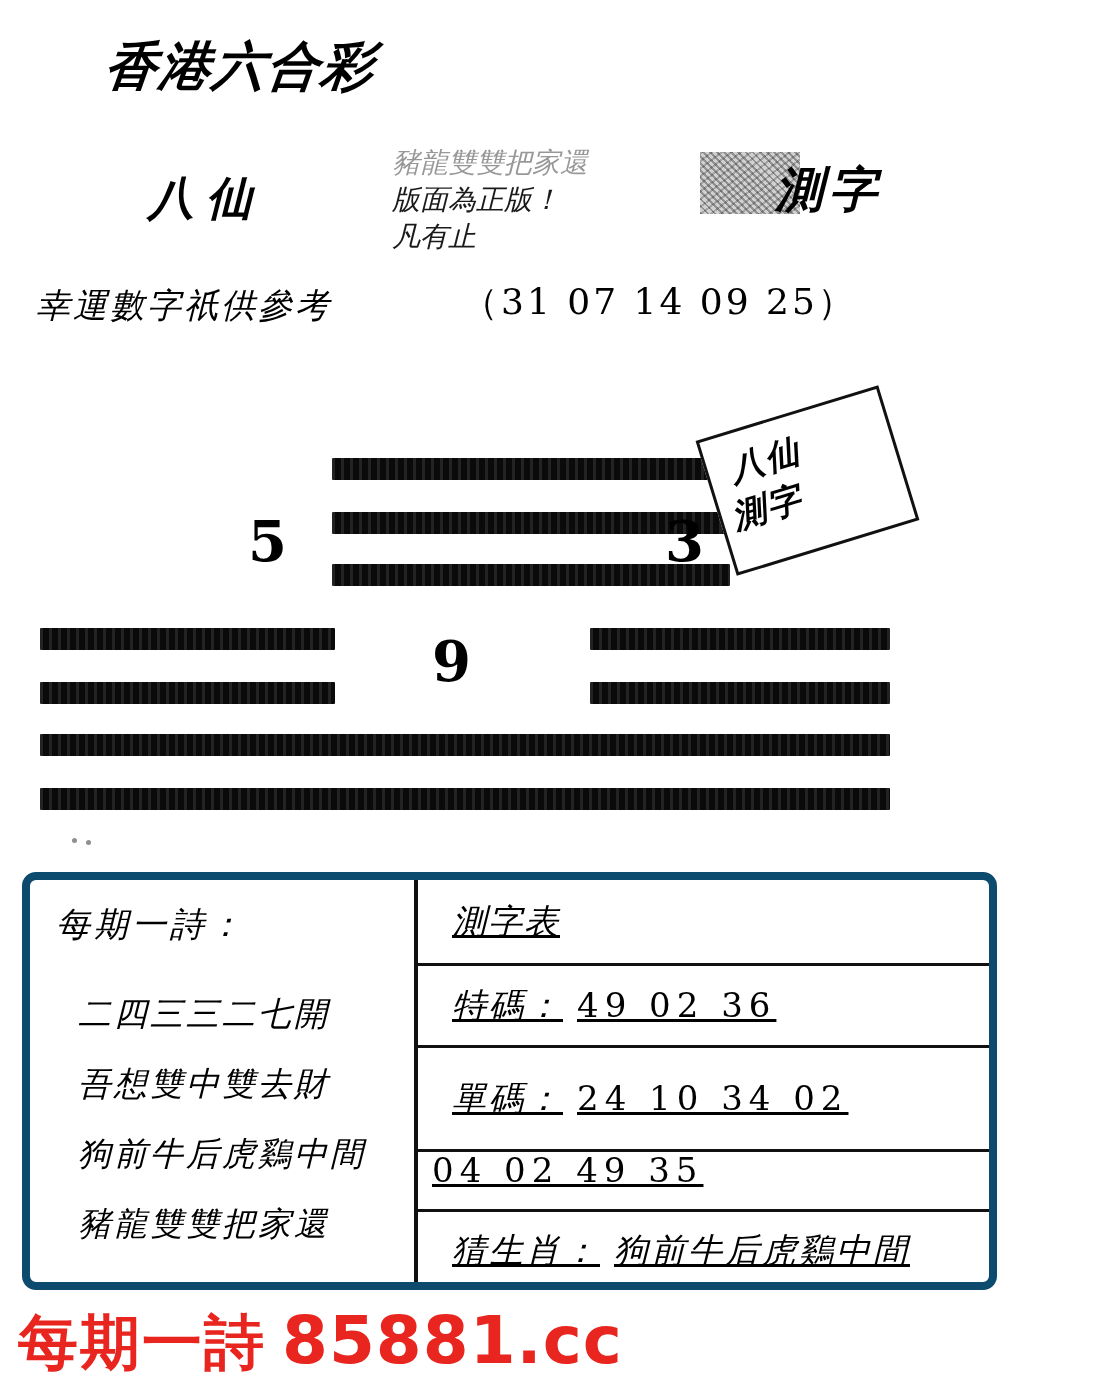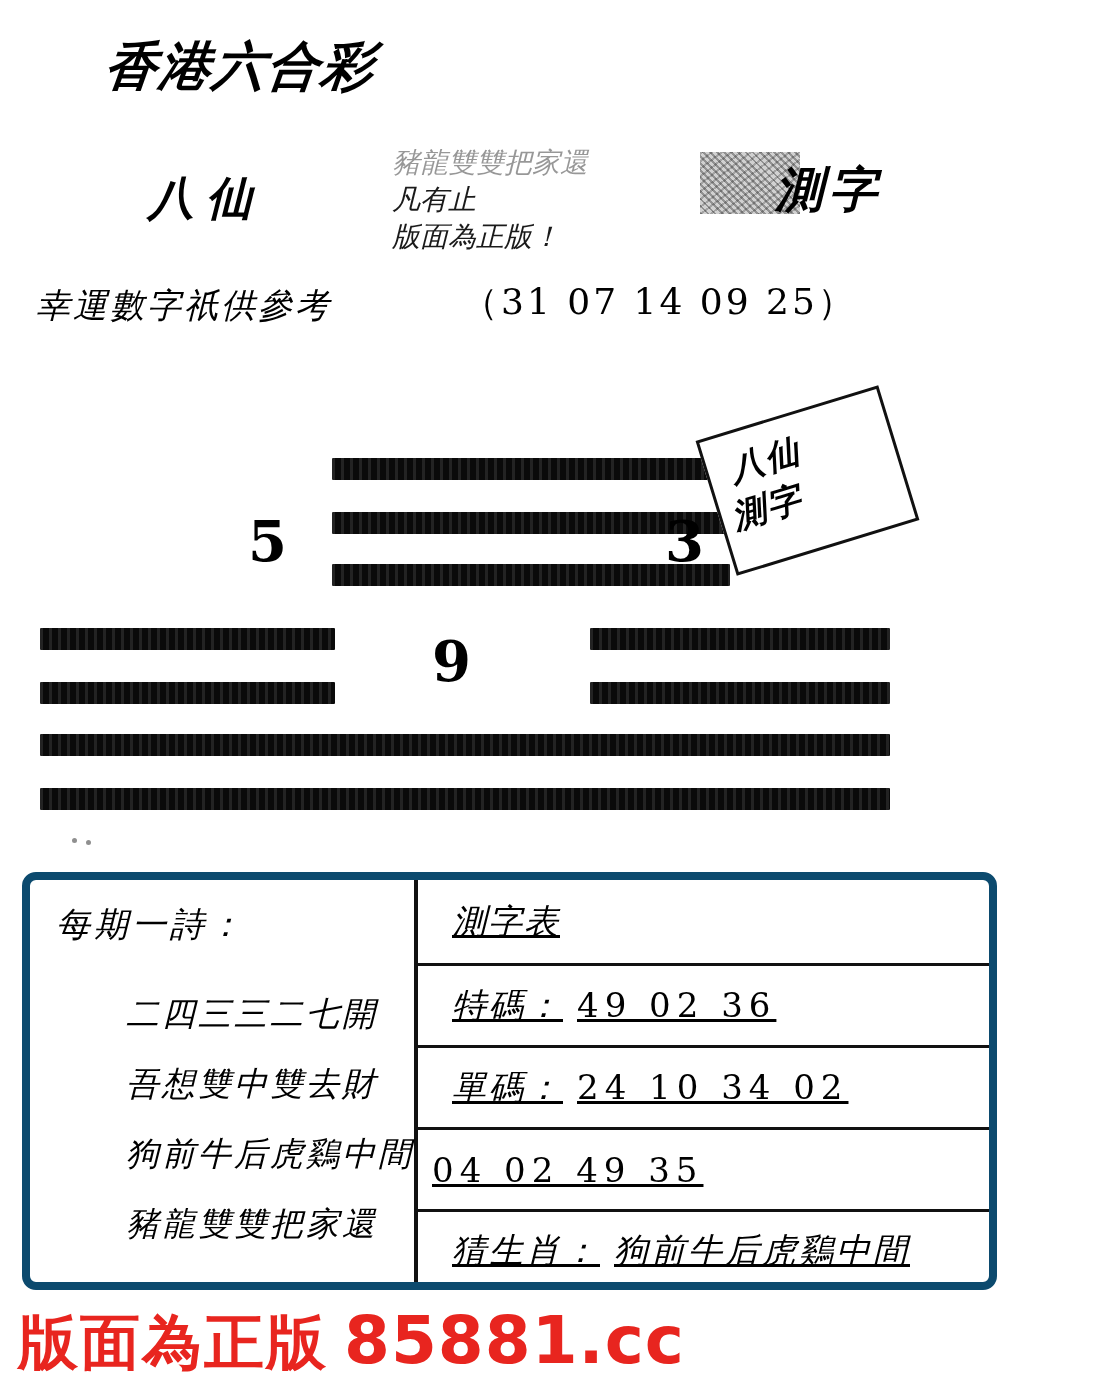--- a/index.html
+++ b/index.html
@@ -198,21 +198,20 @@
     white-space: nowrap;
   }
   .poem-line {
     position: absolute;
     left: 48px;
     font-family: "DejaVu Serif", serif;
     font-size: 33px;
     font-style: italic;
     letter-spacing: 3px;
     white-space: nowrap;
-    margin-left: 48px;
   }
   .pl0 { top: 112px; }
   .pl1 { top: 182px; }
   .pl2 { top: 252px; }
   .pl3 { top: 322px; text-align: center; }
 
   .tbl-right {
     position: absolute;
     left: 388px;
     top: 0;
@@ -279,22 +278,22 @@
 <body>
 
 <div class="page">
 
   <div class="title-main">香港六合彩</div>
 
   <div class="bagua-title">八仙</div>
 
   <div class="notice">
     <div class="faded">豬龍雙雙把家還</div>
+    <div>版面為正版！</div>
     <div>凡有止</div>
-    <div>版面為正版！</div>
   </div>
 
   <div class="stamp"></div>
   <div class="stamp-text">測字</div>
 
   <div class="lucky-label">幸運數字祇供參考</div>
   <div class="lucky-numbers">（31 07 14 09 25）</div>
 
   <div class="hex">
 
@@ -343,37 +342,37 @@
       <div class="rr" style="top:0; height:86px;">
         <div class="rr-inner">測字表</div>
       </div>
 
       <div class="rr" style="top:86px; height:82px;">
         <div class="rr-inner">
           <span class="lbl">特碼：</span><span class="nums">49    02    36</span>
         </div>
       </div>
 
-      <div class="rr" style="top:168px; height:82px;">
+      <div class="rr" style="top:168px; height:104px;">
         <div class="rr-inner">
           <span class="lbl">單碼：</span><span class="nums">24   10    34  02</span>
         </div>
       </div>
 
       <div class="rr" style="top:250px; height:82px;">
         <div class="rr-inner center">
           <span class="nums">04  02  49 35</span>
         </div>
       </div>
 
       <div class="rr last" style="top:332px; height:78px;">
         <div class="rr-inner zodiac">
           <span class="lbl">猜生肖：</span><span class="nums">狗前牛后虎鷄中間</span>
         </div>
       </div>
     </div>
   </div>
 
   <div class="footer">
-    <span class="cn">版面為正版</span><span class="site">85881.cc</span>
+    <span class="cn">每期一詩</span><span class="site">85881.cc</span>
   </div>
 
 </div>
 
 </body></html>

